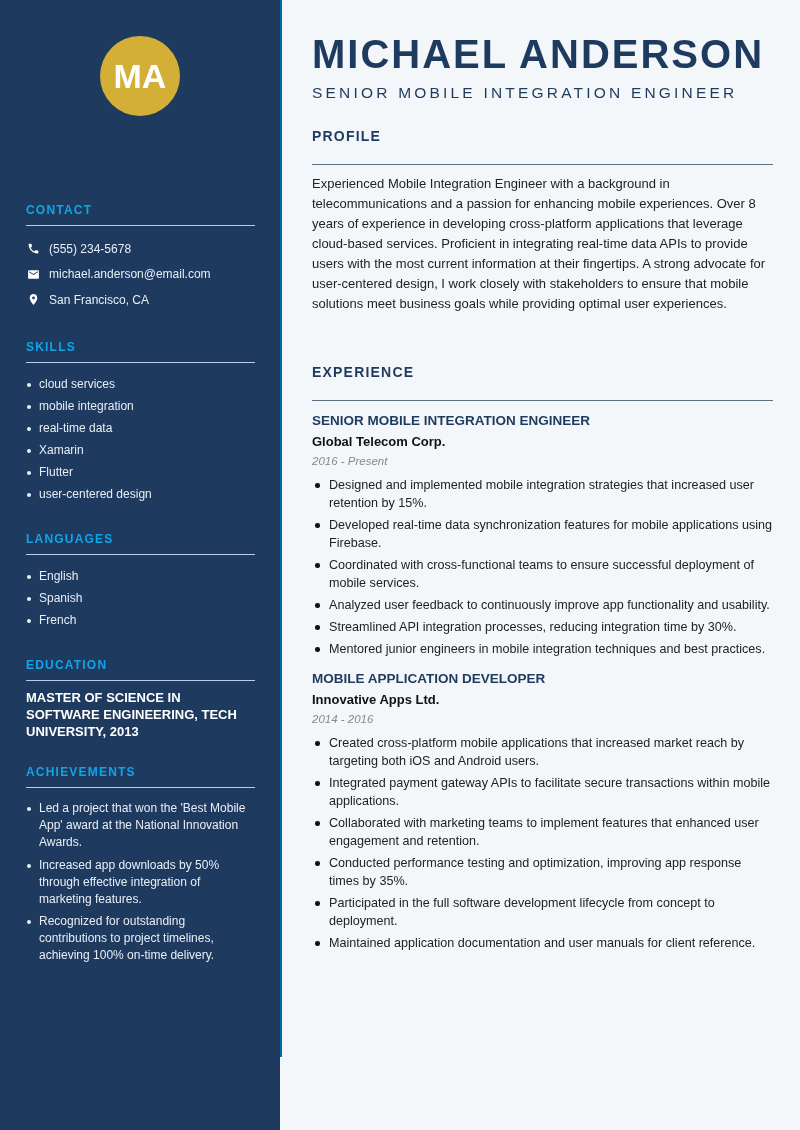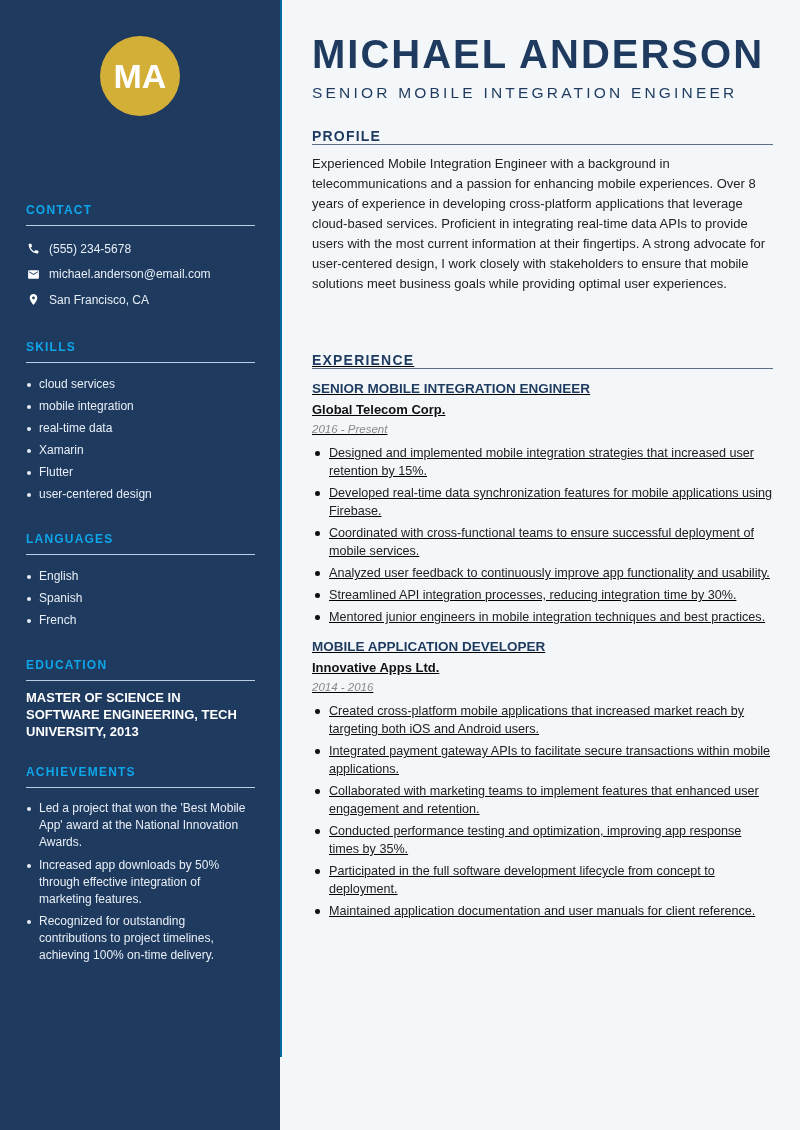--- a/index.html
+++ b/index.html
@@ -26,21 +26,21 @@
   .edu-text { font-size: 13px; font-weight: bold; color: #ffffff; line-height: 17px; letter-spacing: 0px; }
 
   .ach-list { list-style: none; }
   .ach-list li { position: relative; padding-left: 13px; font-size: 12px; color: #e8eef6; line-height: 17px; margin-bottom: 5.5px; }
   .ach-list li::before { content: ""; position: absolute; left: 1px; top: 7px; width: 4px; height: 4px; border-radius: 50%; background: #e8eef6; }
 
   .name { position: absolute; left: 30px; top: 32px; font-size: 40px; font-weight: bold; color: #1e3a5f; letter-spacing: 2px; }
   .title { position: absolute; left: 30px; top: 84px; font-size: 15.5px; color: #1e3a5f; letter-spacing: 3.2px; }
 
   .main-section { position: absolute; left: 30px; width: 461px; }
-  .main-heading { font-size: 14px; font-weight: bold; color: #1e3a5f; letter-spacing: 1.2px; padding-bottom: 0; border-bottom: 1.5px solid #5a6e85; margin-bottom: 9px; }
+  .main-heading { font-size: 14px; font-weight: bold; color: #1e3a5f; letter-spacing: 1.2px; padding-bottom: 20px; border-bottom: 1.5px solid #5a6e85; margin-bottom: 9px; }
   .profile-text { font-size: 13px; color: #222; line-height: 20px; }
 
   .job-title { font-size: 13.5px; font-weight: bold; color: #1e3a5f; margin-bottom: 6px; }
   .company { font-size: 13px; font-weight: bold; color: #111; margin-bottom: 6px; }
   .dates { font-size: 11.5px; font-style: italic; color: #888; margin-bottom: 9px; }
   .bullets { list-style: none; }
   .bullets li { position: relative; padding-left: 17px; font-size: 12.6px; color: #222; line-height: 18px; margin-bottom: 4px; }
   .bullets li::before { content: ""; position: absolute; left: 3px; top: 7px; width: 4.5px; height: 4.5px; border-radius: 50%; background: #111; }
 </style>
 </head>
@@ -117,21 +117,21 @@
 
 <main class="main">
   <h1 class="name">MICHAEL ANDERSON</h1>
   <div class="title">SENIOR MOBILE INTEGRATION ENGINEER</div>
 
   <section class="main-section" style="top:128px;">
     <div class="main-heading">PROFILE</div>
     <p class="profile-text">Experienced Mobile Integration Engineer with a background in telecommunications and a passion for enhancing mobile experiences. Over 8 years of experience in developing cross-platform applications that leverage cloud-based services. Proficient in integrating real-time data APIs to provide users with the most current information at their fingertips. A strong advocate for user-centered design, I work closely with stakeholders to ensure that mobile solutions meet business goals while providing optimal user experiences.</p>
   </section>
 
-  <section class="main-section" style="top:352px;text-decoration:underline;">
+  <section class="main-section" style="top:364px;">
     <div class="main-heading" style="margin-bottom:12px;">EXPERIENCE</div>
 
     <div class="job">
       <div class="job-title">SENIOR MOBILE INTEGRATION ENGINEER</div>
       <div class="company">Global Telecom Corp.</div>
       <div class="dates">2016 - Present</div>
       <ul class="bullets">
         <li>Designed and implemented mobile integration strategies that increased user retention by 15%.</li>
         <li>Developed real-time data synchronization features for mobile applications using Firebase.</li>
         <li>Coordinated with cross-functional teams to ensure successful deployment of mobile services.</li>

